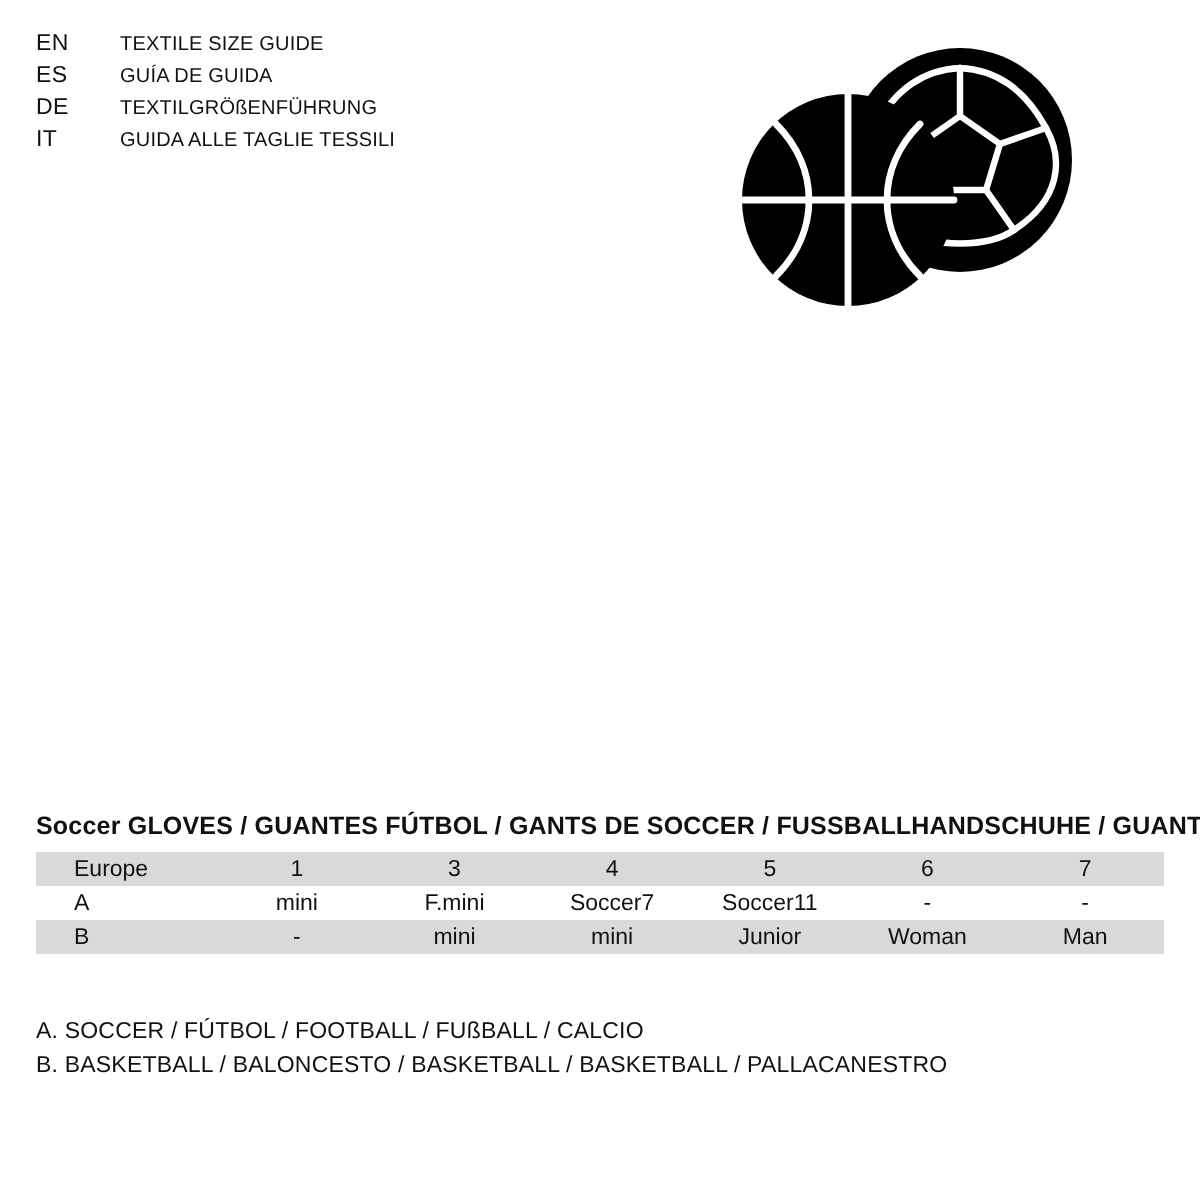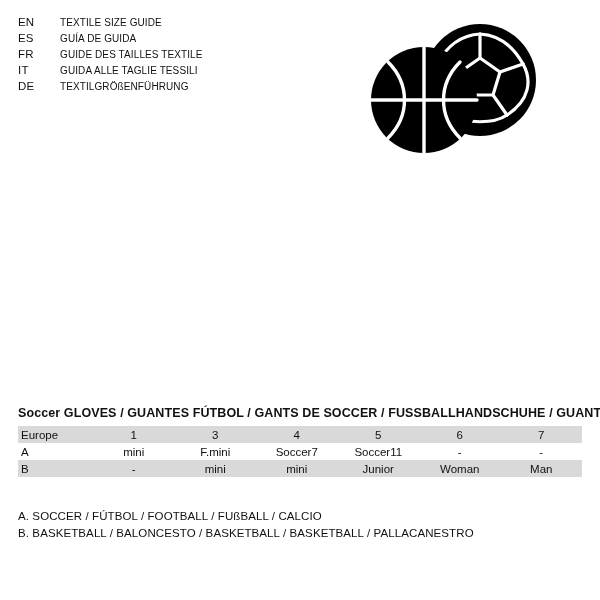--- a/index.html
+++ b/index.html
@@ -86,21 +86,21 @@
   }
   table.size-table tr.header-row td,
   table.size-table tr.row-b td {
     background: #d9d9d9;
   }
   table.size-table tr.row-a td {
     background: #ffffff;
   }
   table.size-table td.col-label {
     text-align: left;
-    padding-left: 3px;
+    padding-left: 19px;
     width: 72px;
   }
 
   
   .footnotes {
     position: absolute;
     top: 508px;
     left: 18px;
     width: 564px;
   }
@@ -119,30 +119,26 @@
 <div class="legend">
   <div class="legend-row">
     <span class="legend-code">EN</span>
     <span class="legend-text">TEXTILE SIZE GUIDE</span>
   </div>
   <div class="legend-row">
     <span class="legend-code">ES</span>
     <span class="legend-text">GUÍA DE GUIDA</span>
   </div>
   <div class="legend-row">
-    <span class="legend-code">FR</span>
-    <span class="legend-text">GUIDE DES TAILLES TEXTILE</span>
+    <span class="legend-code">DE</span>
+    <span class="legend-text">TEXTILGRÖßENFÜHRUNG</span>
   </div>
   <div class="legend-row">
     <span class="legend-code">IT</span>
     <span class="legend-text">GUIDA ALLE TAGLIE TESSILI</span>
-  </div>
-  <div class="legend-row">
-    <span class="legend-code">DE</span>
-    <span class="legend-text">TEXTILGRÖßENFÜHRUNG</span>
   </div>
 </div>
 
 <div class="illustration">
   <svg width="210" height="150" viewBox="0 0 210 150" xmlns="http://www.w3.org/2000/svg">
 
     <g>
       <circle cx="128" cy="58" r="56" fill="#000000"></circle>
       <g fill="none" stroke="#ffffff" stroke-width="3.2" stroke-linejoin="round" stroke-linecap="round">
         <polygon points="128,36 148,50 141,73 115,73 108,50"></polygon>

